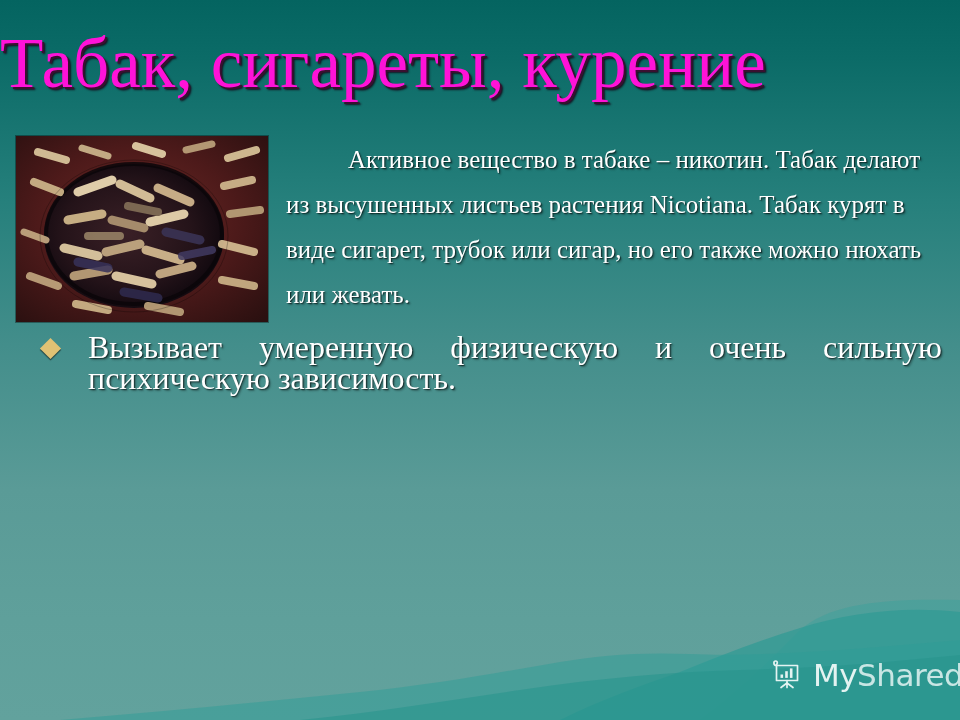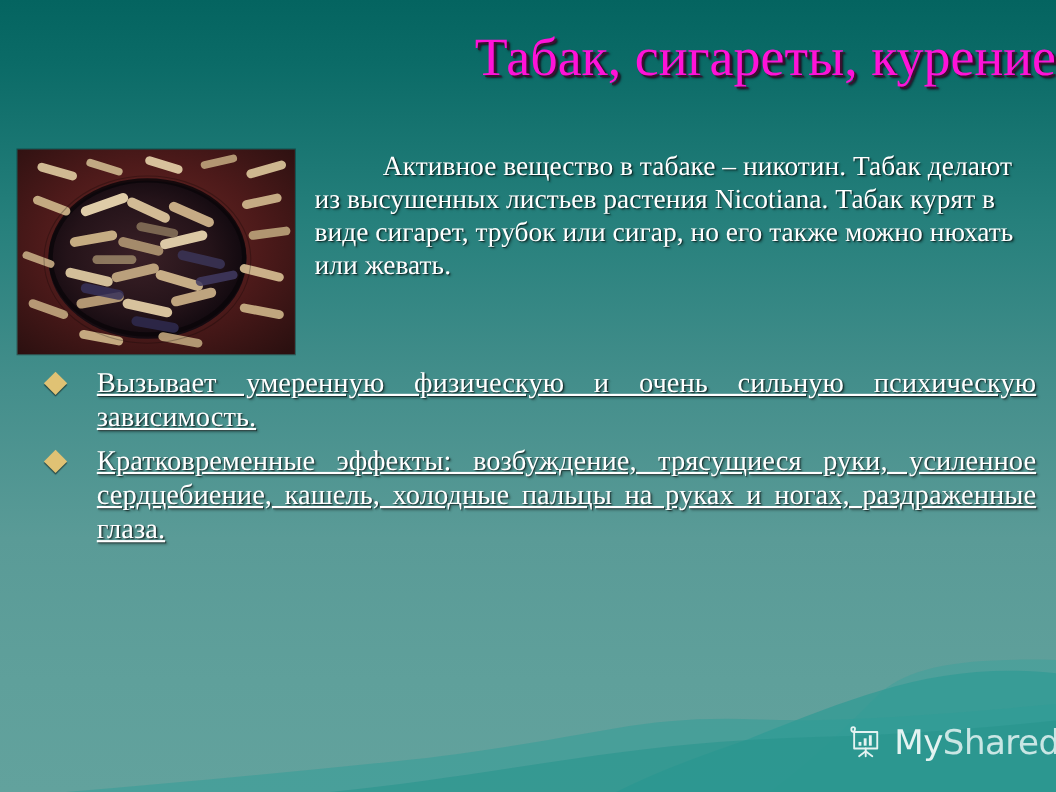--- a/index.html
+++ b/index.html
@@ -35,22 +35,22 @@
     height: 720px;
     pointer-events: none;
   }
 
   
   .title {
     position: absolute;
     left: 0;
     top: 26px;
     width: 960px;
-    text-align: right;
-    font-size: 49px;
+    text-align: left;
+    font-size: 71px;
     line-height: 1.05;
     font-weight: normal;
     color: #ff12d8;
     text-shadow:
        2px 2px 0 #3a1030,
        3px 3px 2px rgba(20,5,20,.85);
     letter-spacing: 0px;
     white-space: nowrap;
   }
 
@@ -68,42 +68,41 @@
   .photo svg { display: block; }
 
   
   .intro {
     position: absolute;
     left: 286px;
     top: 137px;
     width: 660px;
     color: #ffffff;
     font-size: 25px;
-    line-height: 30px;
+    line-height: 45px;
     text-indent: 62px;
     text-shadow: 1px 1px 1px rgba(0,0,0,.55), 2px 2px 2px rgba(0,0,0,.30);
   }
 
   
   .bullets {
     position: absolute;
     left: 30px;
     top: 332px;
     width: 912px;
   }
   .bullet {
     position: relative;
     padding-left: 58px;
     margin-bottom: 9px;
     color: #ffffff;
-    font-size: 26px;
+    font-size: 32px;
     line-height: 31px;
     text-align: justify;
     text-shadow: 1px 1px 1px rgba(0,0,0,.55), 2px 2px 2px rgba(0,0,0,.30);
-    text-decoration: underline;
   }
   .bullet .marker {
     position: absolute;
     left: 13px;
     top: 9px;
     width: 15px;
     height: 15px;
     background: #e0c274;
     transform: rotate(45deg);
     box-shadow: 1px 1px 1px rgba(0,0,0,.5);
@@ -209,24 +208,20 @@
     </svg>
   </div>
 
   <div class="intro">Активное вещество в табаке – никотин. Табак делают из высушенных листьев растения Nicotiana. Табак курят в виде сигарет, трубок или сигар, но его также можно нюхать или жевать.</div>
 
   <div class="bullets">
     <div class="bullet">
       <span class="marker"></span>
       <span class="btext">Вызывает умеренную физическую и очень сильную психическую зависимость.</span>
     </div>
-    <div class="bullet">
-      <span class="marker"></span>
-      <span class="btext">Кратковременные эффекты: возбуждение, трясущиеся руки, усиленное сердцебиение, кашель, холодные пальцы на руках и ногах, раздраженные глаза.</span>
-    </div>
   </div>
 
   <div class="watermark">
     <svg class="wm-icon" width="34" height="34" viewBox="0 0 34 34" aria-hidden="true">
       <g fill="none" stroke="#eaf6f5" stroke-width="1.7" stroke-linecap="round" stroke-linejoin="round">
         <path d="M6.5 7.5 h21 v15 h-21 z"></path>
         <path d="M6.5 7.5 c-1.6 0 -2.6 -1.2 -2.6 -2.6 c0 -1.1 0.8 -1.9 1.8 -1.9 c0.9 0 1.6 0.7 1.6 1.7 z"></path>
         <path d="M17 22.5 v7"></path>
         <path d="M11 29.5 l6 -4.5 l6 4.5"></path>
       </g>

